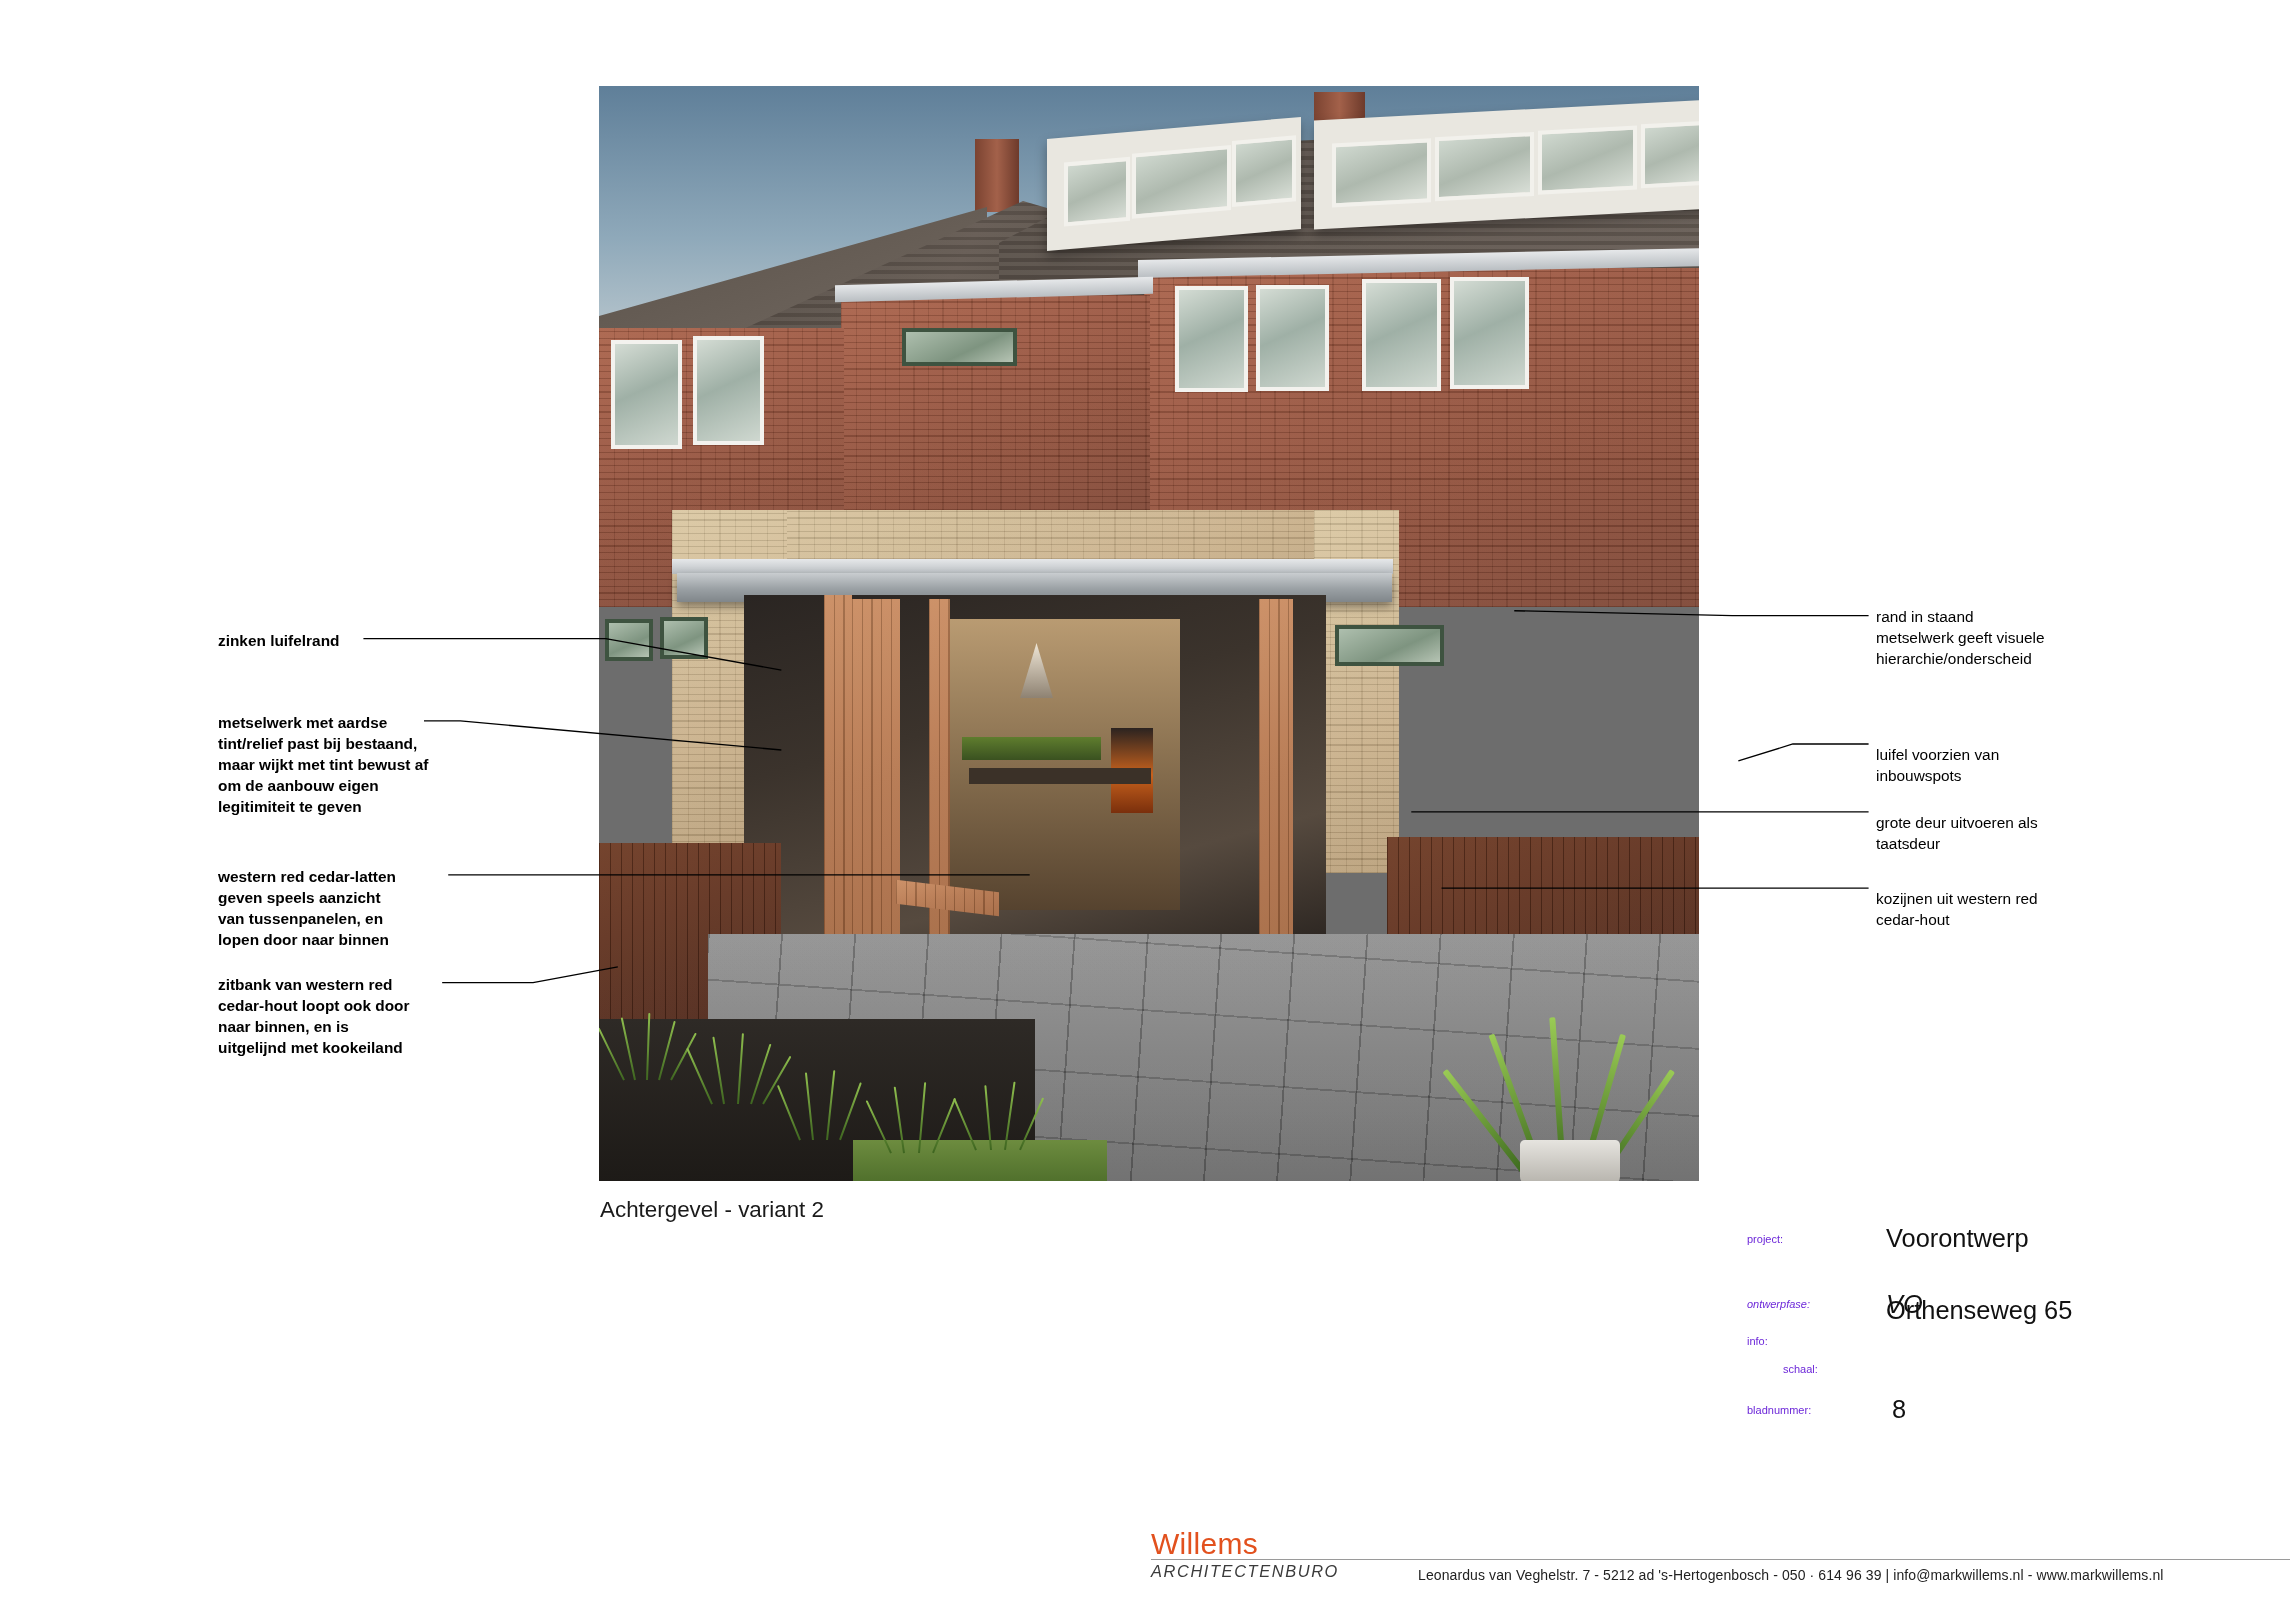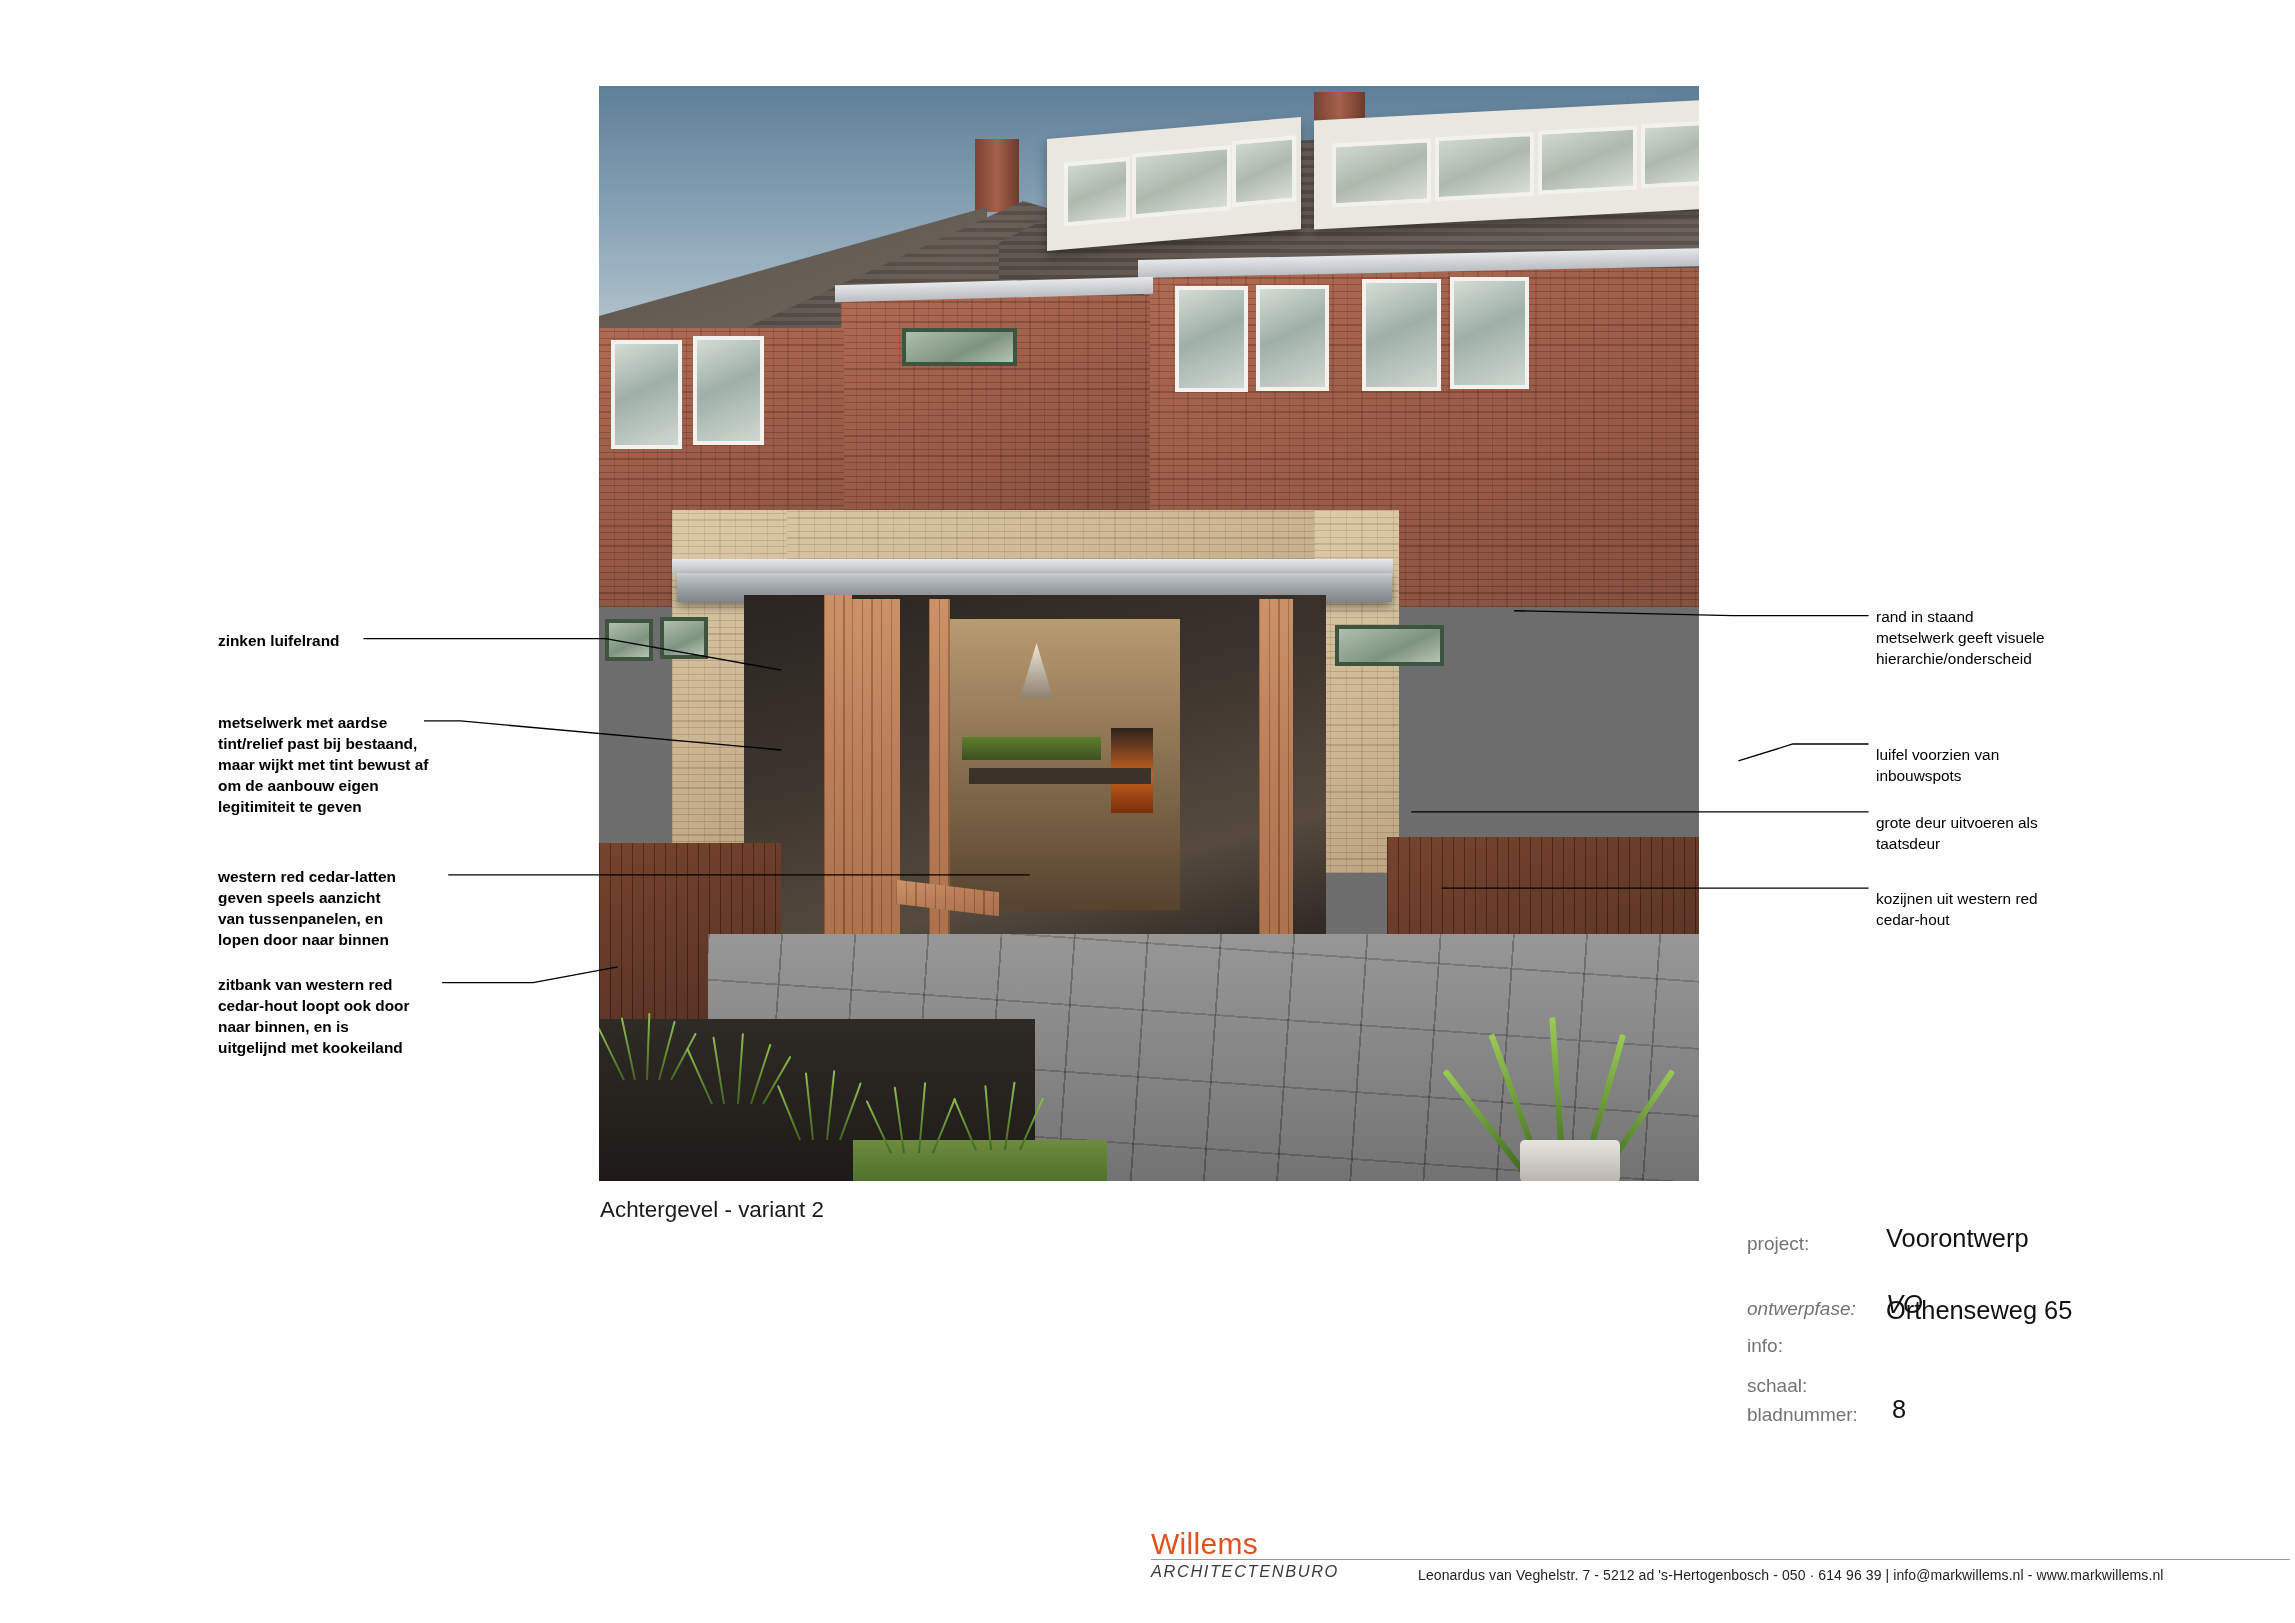--- a/index.html
+++ b/index.html
@@ -190,22 +190,22 @@
     top: 1224px;
     width: 515px;
   }
   .tb-row {
     position: relative;
     height: 34px;
   }
   .tb-label {
     position: absolute;
     left: 0;
-    font-size: 19px;
-    color: #737373;
+    font-size: 11px;
+    color: #6d28d9;
   }
   .tb-value {
     position: absolute;
     left: 139px;
     font-size: 25.4px;
     color: #111;
   }
   .tb-value-sm { font-size: 22px; }
 
   
@@ -434,21 +434,21 @@
     <span class="tb-label" style="top:7.3px;">ontwerpfase:</span>
     <span class="tb-value" style="top:-1.2px;">VO</span>
   </div>
 
   <div class="tb-row" style="height:34px;">
     <span class="tb-label" style="top:6px;">info:</span>
     <span class="tb-value tb-value-sm" style="top:1.2px;"></span>
   </div>
 
   <div class="tb-row" style="height:34px;">
-    <span class="tb-label" style="top:12px;">schaal:</span>
+    <span class="tb-label" style="top:0;margin-left:36px;">schaal:</span>
     <span class="tb-value tb-value-sm" style="top:1.2px;"></span>
   </div>
 
   <div class="tb-row" style="height:34px;">
     <span class="tb-label" style="top:7.3px;">bladnummer:</span>
     <span class="tb-value" style="top:-2.4px; left:145px;">8</span>
   </div>
 
 </div>
 

